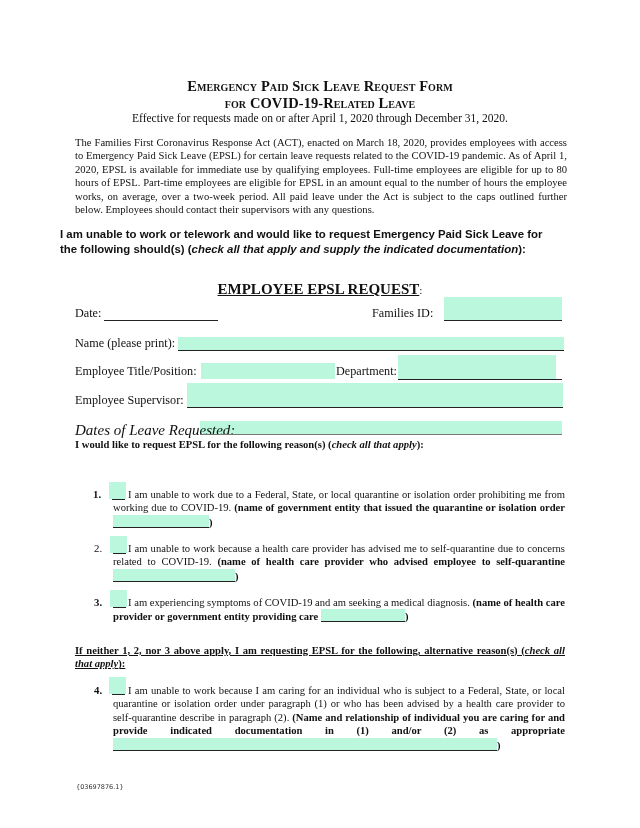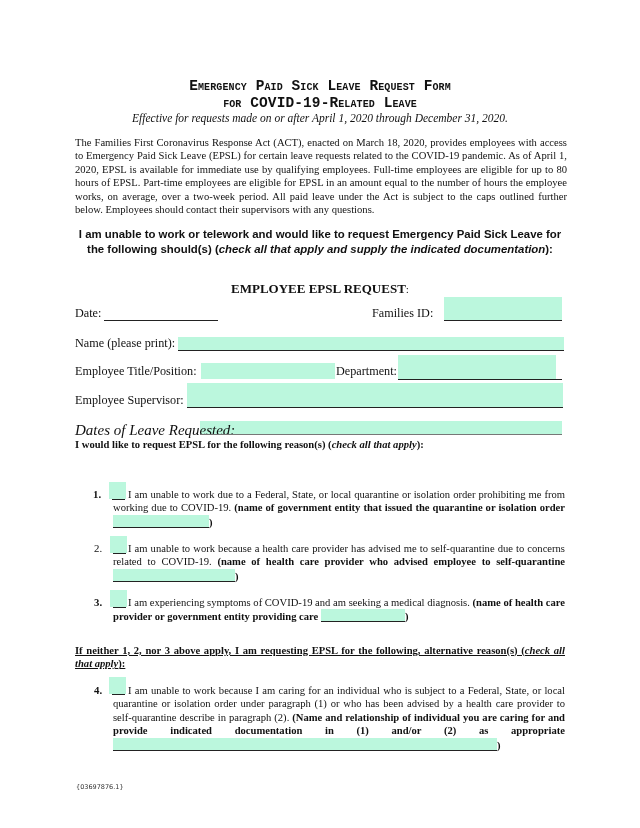--- a/index.html
+++ b/index.html
@@ -1,24 +1,24 @@
 <!DOCTYPE html>
 <html><head>
 <meta charset="utf-8">
 <style>
   html, body { margin: 0; padding: 0; background: #ffffff; }
   body { width: 640px; height: 828px; position: relative; overflow: hidden; color: #111; font-family: "Liberation Serif", serif; }
   .page { position: absolute; left: 0; top: 0; width: 640px; height: 828px; }
   .abs { position: absolute; }
   .center { text-align: center; left: 0; width: 640px; }
-  .title { font-weight: bold; font-size: 14.5px; font-variant: small-caps; letter-spacing: 0.1px; font-family: Liberation Mono, monospace; }
-  .subtitle { font-style: italic; font-size: 11.5px; }
+  .title { font-weight: bold; font-size: 14.5px; font-variant: small-caps; letter-spacing: 0.1px; }
+  .subtitle { font-size: 11.5px; }
   .intro { left: 75px; width: 492px; font-size: 10.6px; line-height: 13.4px; text-align: justify; }
-  .sans-head { font-family: "Liberation Sans", sans-serif; font-weight: bold; font-size: 11.4px; line-height: 15px; left: 60px; width: 520px; text-align: center; }
-  .section-title { font-weight: bold; font-size: 13px; }
+  .sans-head { font-family: "Liberation Sans", sans-serif; font-weight: bold; font-size: 11.4px; line-height: 15px; left: 60px; width: 520px; }
+  .section-title { font-weight: bold; font-size: 15px; text-decoration: underline; }
   .lbl { font-size: 12.2px; }
   .lbl-small { font-size: 15px; font-style: italic; }
   .field { position: absolute; background: #bbf7dd; }
   .uline { position: absolute; border-bottom: 1px solid #222; height: 0; }
   .para { font-size: 10.6px; line-height: 13.4px; text-align: justify; }
   .bold { font-weight: bold; }
   .num { position: absolute; font-size: 10.8px; }
   .footer { font-family: "DejaVu Sans", sans-serif; font-size: 6.5px; color: #333; }
   .chk { position: absolute; width: 17px; height: 17px; background: #bbf7dd; }
   .chk-line { position: absolute; width: 13px; border-bottom: 1px solid #222; }

